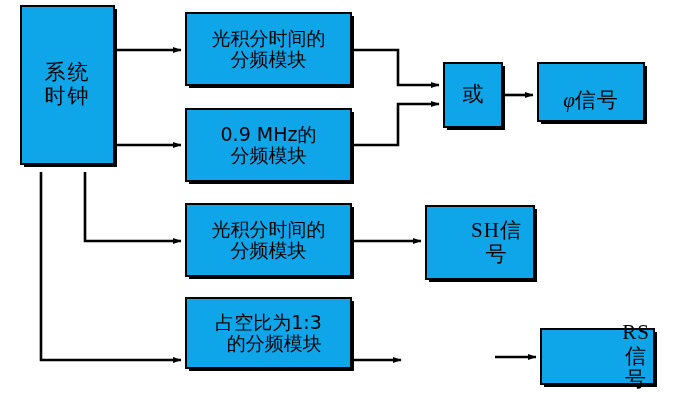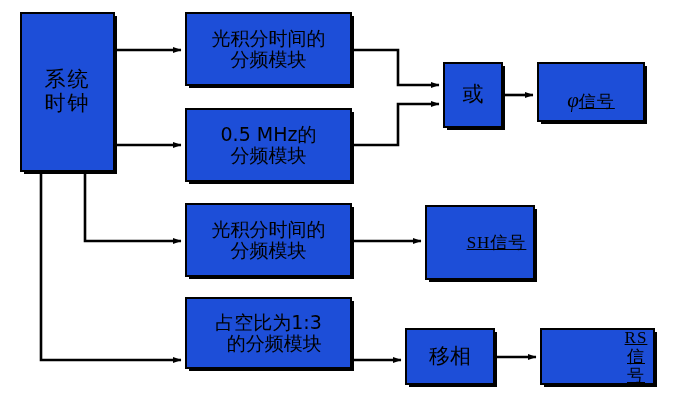--- a/index.html
+++ b/index.html
@@ -19,21 +19,21 @@
     position: absolute;
     left: 0;
     top: 0;
     width: 688px;
     height: 407px;
     pointer-events: none;
   }
   .node {
     position: absolute;
     box-sizing: border-box;
-    background: #1d4ed8;
+    background: #0ea5e9;
     border: 2px solid #000000;
     
     box-shadow: 3px 3px 0 -1px #000000;
     display: flex;
     align-items: center;
     justify-content: center;
     text-align: center;
     color: #000000;
     line-height: 1.12;
     z-index: 2;
@@ -46,21 +46,21 @@
   .cjk {
     font-family: "DejaVu Sans", "Liberation Sans", sans-serif;
   }
   .serif {
     font-family: "Liberation Serif", "DejaVu Serif", serif;
     margin-left: 33px;
   }
   .fs-clock   { font-size: 21px; letter-spacing: 2px; }
   .fs-module  { font-size: 19px; letter-spacing: 0px; }
   .fs-gate    { font-size: 21px; }
-  .fs-signal  { font-size: 17px; letter-spacing: 1px; text-decoration: underline; }
+  .fs-signal  { font-size: 21px; letter-spacing: 1px; }
   .phi {
     font-family: "Liberation Serif", "DejaVu Serif", serif;
     font-style: italic;
     font-size: 21px;
   }
 </style>
 </head>
 <body>
 
 <div id="diagram">
@@ -88,32 +88,32 @@
       <path d="M352,241 L421,241" marker-end="url(#arrowhead)"></path>
 
       <path d="M41,172 L41,360 L181,360" marker-end="url(#arrowhead)"></path>
 
       <path d="M352,360 L401,360" marker-end="url(#arrowhead)"></path>
 
       <path d="M495,357 L536,357" marker-end="url(#arrowhead)"></path>
     </g>
   </svg>
 
-  <div class="node" style="left:20px; top:12px; width:95px; height:160px;">
+  <div class="node" style="left:20px; top:5px; width:95px; height:160px;">
     <span class="label cjk fs-clock">系统
 时钟</span>
   </div>
 
   <div class="node" style="left:185px; top:12px; width:167px; height:74px;">
     <span class="label cjk fs-module">光积分时间的
 分频模块</span>
   </div>
 
   <div class="node" style="left:185px; top:108px; width:167px; height:74px;">
-    <span class="label cjk fs-module">0.5 MHz的
+    <span class="label cjk fs-module">0.9 MHz的
 分频模块</span>
   </div>
 
   <div class="node" style="left:443px; top:62px; width:60px; height:66px;">
     <span class="label cjk fs-gate">或</span>
   </div>
 
   <div class="node" style="left:537px; top:62px; width:108px; height:60px;">
     <span class="label">
       <span class="phi">φ</span><span class="cjk fs-signal">信号</span>
@@ -127,21 +127,18 @@
 
   <div class="node" style="left:425px; top:205px; width:110px; height:75px;">
     <span class="label serif fs-signal">SH信号</span>
   </div>
 
   <div class="node" style="left:185px; top:297px; width:167px; height:72px;text-align:right;">
     <span class="label cjk fs-module">占空比为1:3
 的分频模块</span>
   </div>
 
-  <div class="node" style="left:405px; top:328px; width:90px; height:57px;">
-    <span class="label cjk fs-gate">移相</span>
-  </div>
 
   <div class="node" style="left:540px; top:328px; width:115px; height:57px;padding-left:44px;">
     <span class="label serif fs-signal">RS信号</span>
   </div>
 
 </div>
 
 </body></html>

